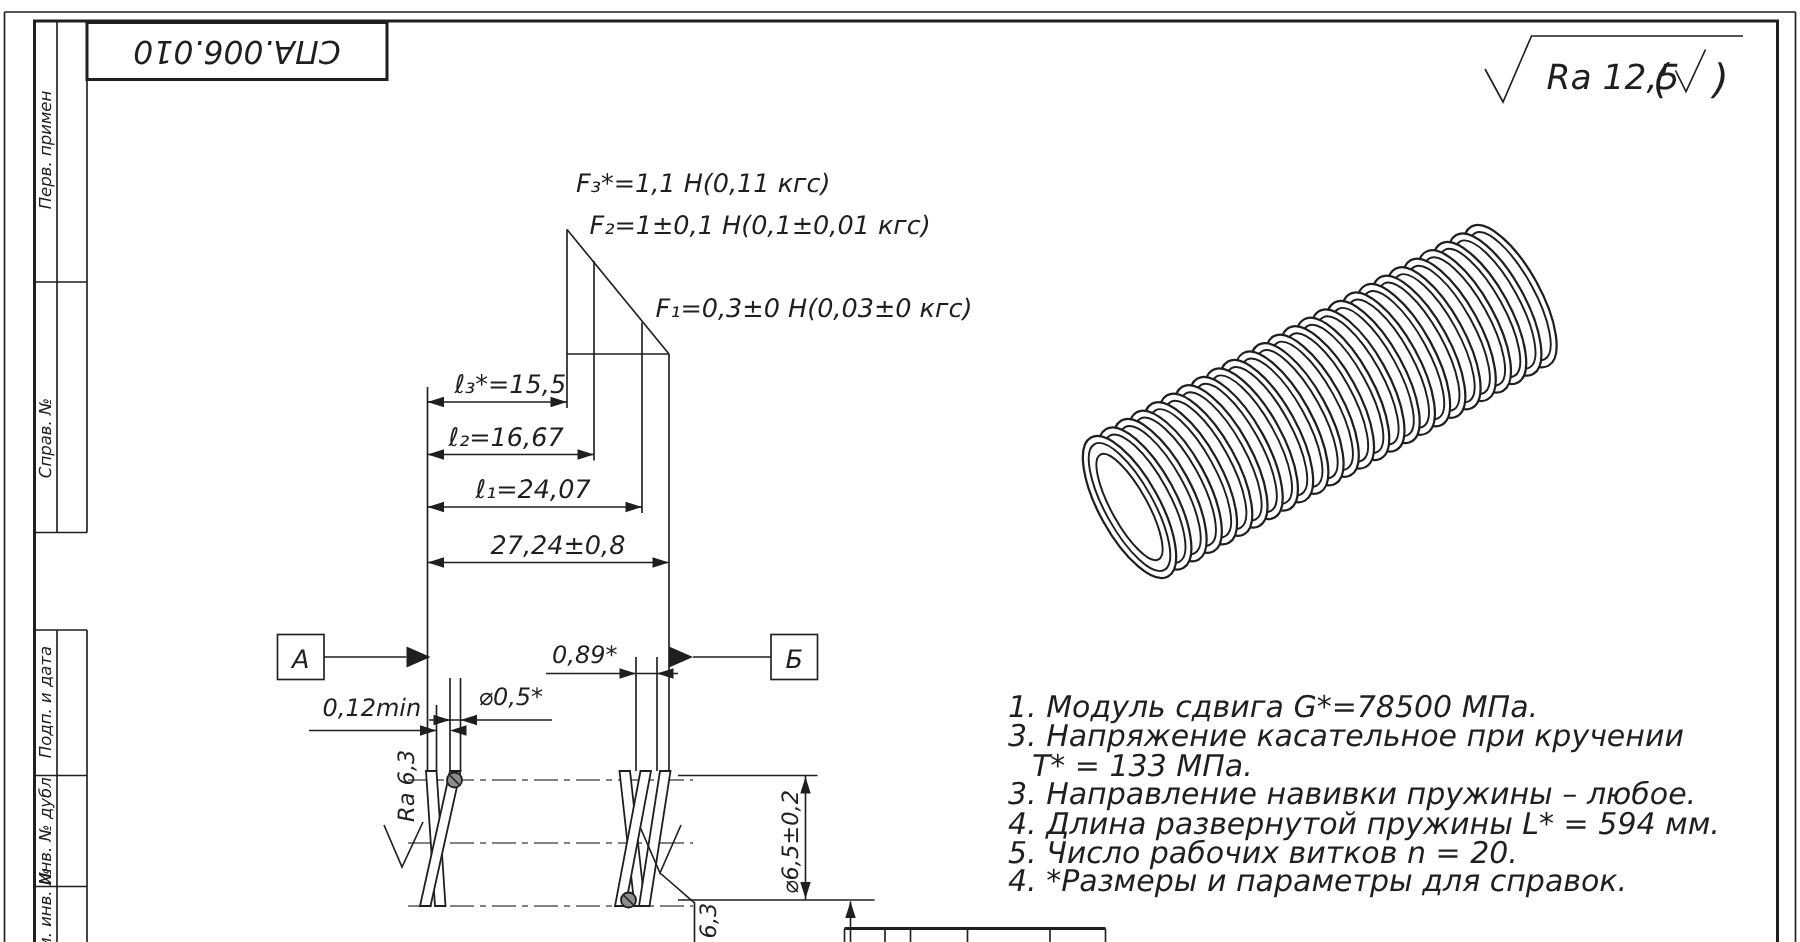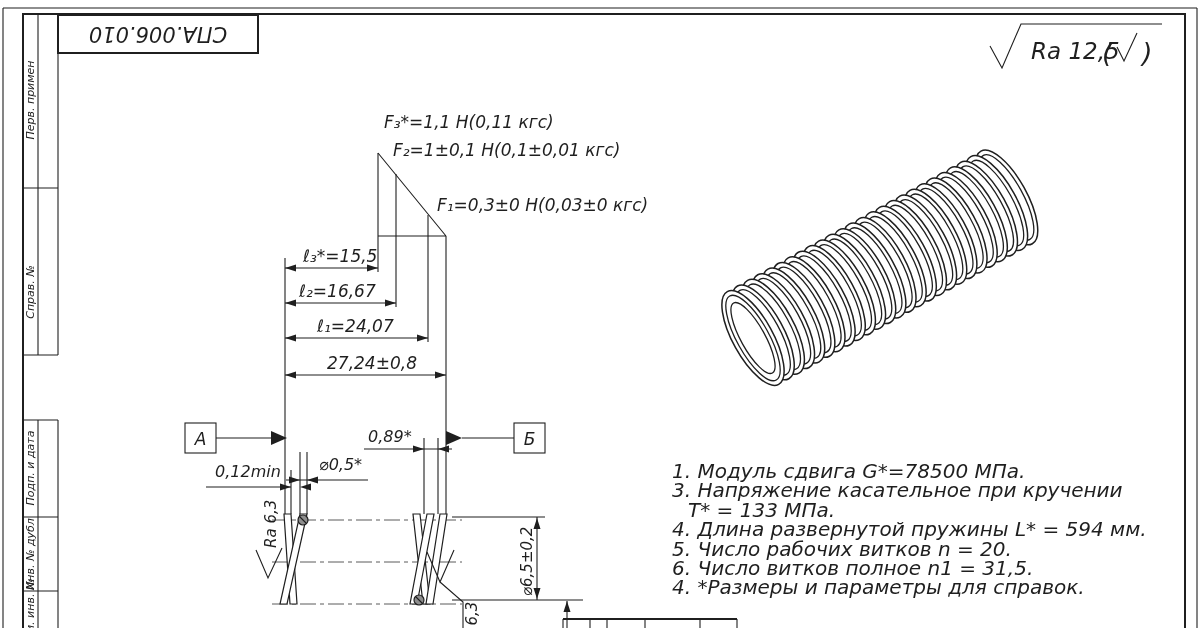--- a/index.html
+++ b/index.html
@@ -218,18 +218,18 @@
     <line class="ln" x1="645" y1="619" x2="645" y2="628"></line>
     <line class="ln" x1="700" y1="619" x2="700" y2="628"></line>
     <line class="ln" x1="737" y1="619" x2="737" y2="628"></line>
   </g>
 </svg>
 
 <div id="notes">
   <div>1. Модуль сдвига G*=78500 МПа.</div>
   <div>3. Напряжение касательное при кручении</div>
   <div class="indent">Т* = 133 МПа.</div>
+  <div>3. Направление навивки пружины – любое.</div>
   <div>4. Длина развернутой пружины L* = 594 мм.</div>
   <div>5. Число рабочих витков n = 20.</div>
-  <div>6. Число витков полное n1 = 31,5.</div>
   <div>4. *Размеры и параметры для справок.</div>
 </div>
 </div>
 
 </body></html>

